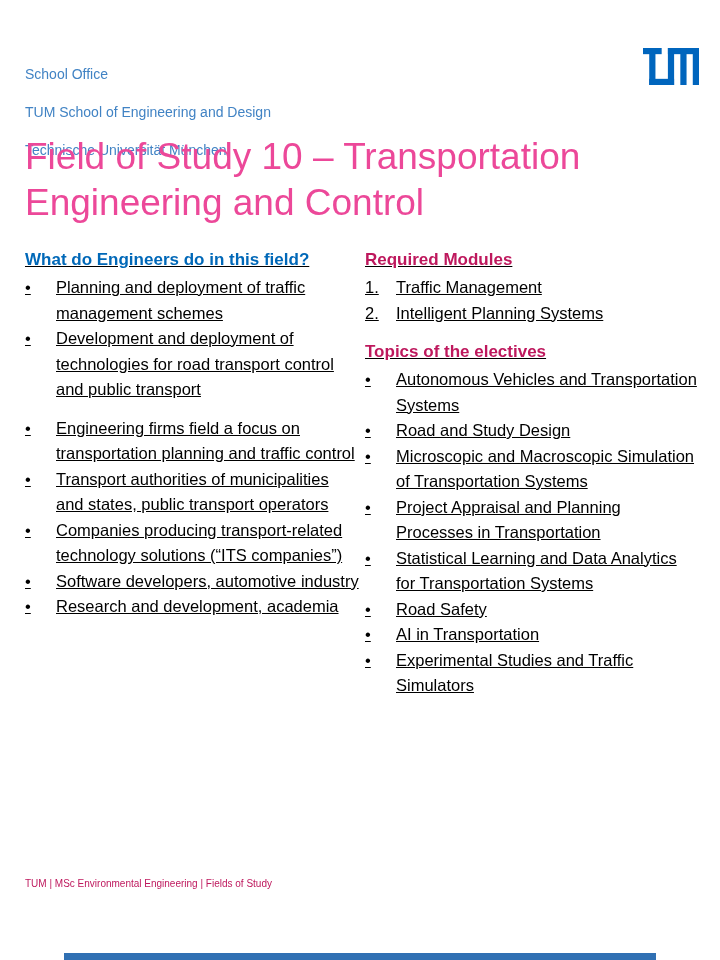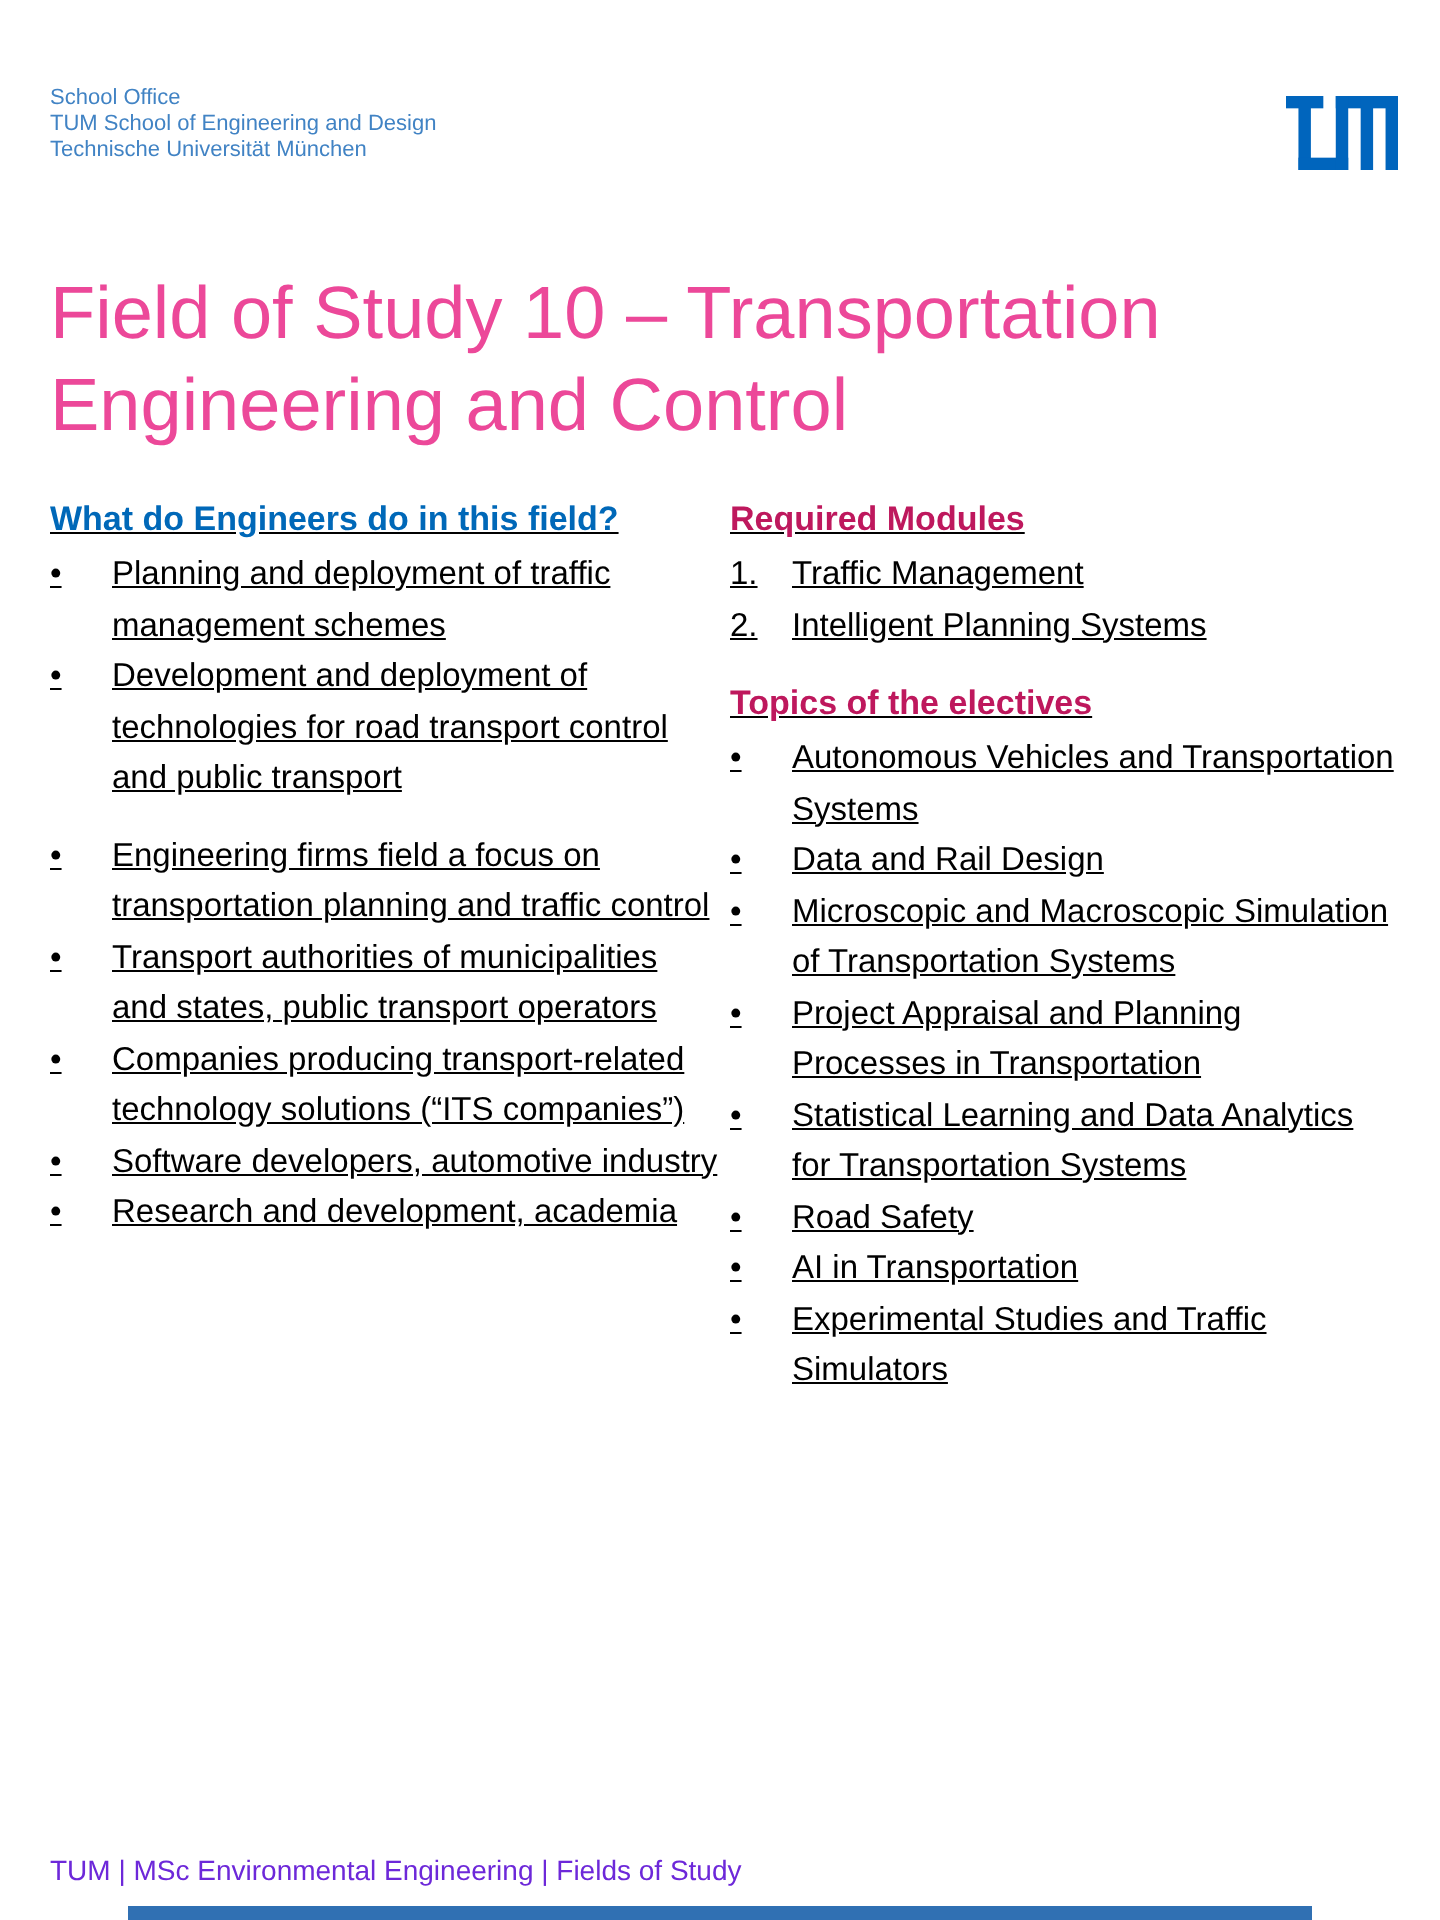--- a/index.html
+++ b/index.html
@@ -7,42 +7,42 @@
     position:relative;
     width:720px;height:960px;
     margin:0 auto;
     background:#ffffff;
     font-family:"Liberation Sans","DejaVu Sans",sans-serif;
     color:#000;
     overflow:hidden;
   }
   
   .org{position:absolute;top:43px;left:25px;}
-  .org-line{display:block;font-size:11px;line-height:13px;color:#4183C4;}
+  .org-line{display:block;font-size:14px;line-height:13px;color:#4183C4;margin-top:25px;}
   .logo{position:absolute;top:48px;right:21px;width:56px;height:37px;}
   .logo rect{fill:#0065BD;}
   
   .title{
     position:absolute;top:134px;left:25px;width:668px;margin:0;
     font-size:37px;line-height:46px;font-weight:400;color:#ec4899;
   }
   
   .cols{position:absolute;top:247px;left:25px;display:flex;width:680px;text-decoration:underline;}
   .col{width:340px;}
   .sec + .sec{margin-top:13px;}
   .sec-heading{margin:0 0 3px 0;font-size:17px;line-height:25px;font-weight:700;}
   .sec-heading.blue{color:#0068B8;}
   .sec-heading.black{color:#be185d;}
   .item{display:grid;grid-template-columns:31px 1fr;font-size:16.5px;line-height:25.5px;}
   .item .marker{color:#000;}
   .item .text{padding-right:6px;}
   
   .footer{
-    position:absolute;left:25px;top:927px;
-    font-size:14px;line-height:17px;color:#6d28d9;
+    position:absolute;left:25px;top:875px;
+    font-size:10px;line-height:17px;color:#be185d;
   }
   .bottom-bar{
     position:absolute;left:64px;bottom:0;width:592px;height:7px;
     background:#3070B3;
   }
 </style>
 </head>
 <body>
 
 <div class="slide">
@@ -121,21 +121,21 @@
         </section>
         <section class="sec">
           <h2 class="sec-heading black">Topics of the electives</h2>
           <div class="list">
             <div class="item">
               <span class="marker">•</span>
               <span class="text">Autonomous Vehicles and Transportation Systems</span>
             </div>
             <div class="item">
               <span class="marker">•</span>
-              <span class="text">Data and Rail Design</span>
+              <span class="text">Road and Study Design</span>
             </div>
             <div class="item">
               <span class="marker">•</span>
               <span class="text">Microscopic and Macroscopic Simulation of Transportation Systems</span>
             </div>
             <div class="item">
               <span class="marker">•</span>
               <span class="text">Project Appraisal and Planning Processes in Transportation</span>
             </div>
             <div class="item">

